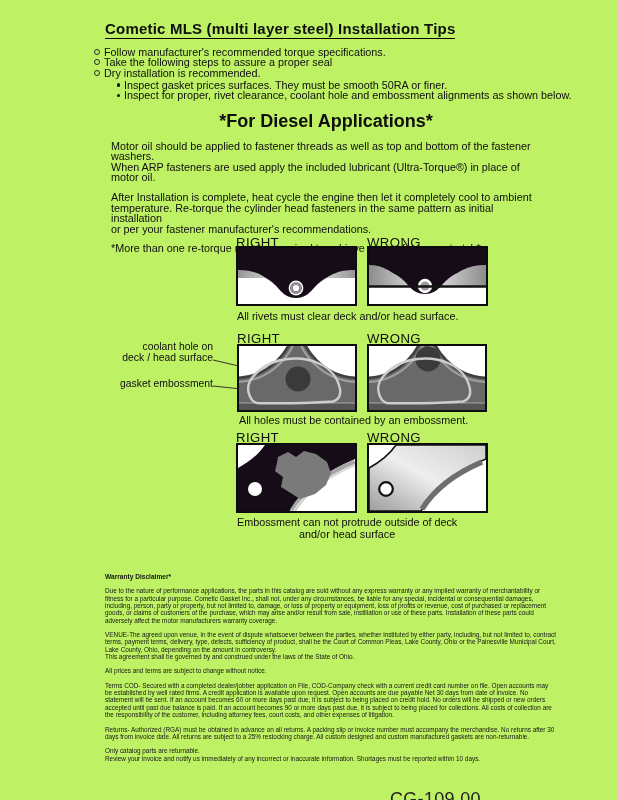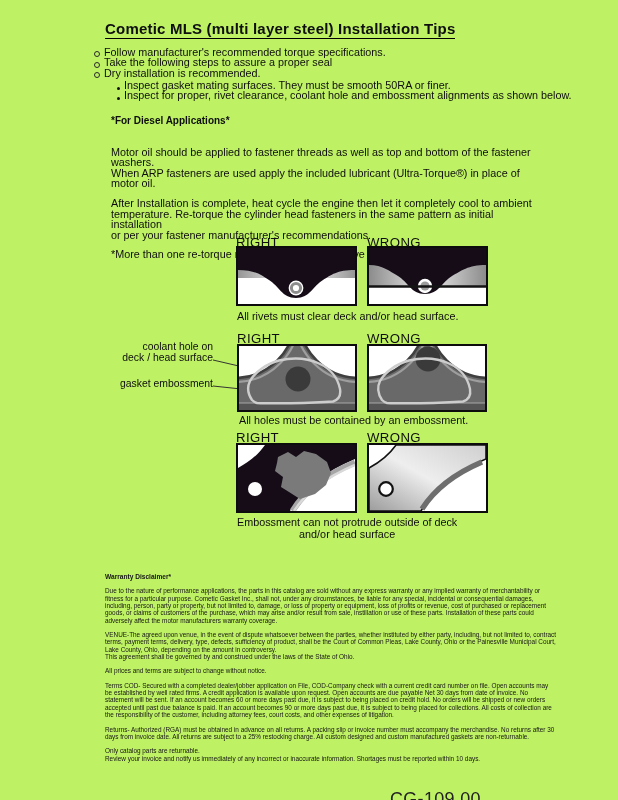--- a/index.html
+++ b/index.html
@@ -16,34 +16,34 @@
   .title{
     left:105px;top:20px;
     font-size:15px;font-weight:bold;
     border-bottom:1.6px solid #000;
     padding-bottom:1px;
     letter-spacing:.2px;
     white-space:nowrap;
   }
   
   .bullets{left:94px;top:47px;font-size:10.8px;line-height:10.3px;}
-  .b-row{display:flex;align-items:flex-end;white-space:nowrap;}
+  .b-row{display:flex;align-items:center;white-space:nowrap;}
   .o-mark{
     width:4px;height:4px;border:1px solid #2a2a2a;border-radius:50%;
     margin-right:4px;flex:0 0 auto;
   }
   .sub{margin-left:23px;}
   .sub.first{margin-top:2px;}
   .d-mark{
     width:3.4px;height:3.4px;background:#111;border-radius:50%;
     margin-right:3.5px;flex:0 0 auto;
   }
   
   .diesel{left:111px;top:116px;width:430px;font-size:10.8px;line-height:10.6px;}
-  .diesel h2{font-size:10px;font-weight:bold;margin:0 0 20px 0;}
+  .diesel h2{font-size:18px;font-weight:bold;margin:0 0 14px 0;text-align:center;}
   .diesel p{margin:0 0 9px 0;white-space:pre-line;}
   
   .rw-label{
     font-size:13.2px;letter-spacing:.4px;text-align:left;
     width:122px;white-space:nowrap;
   }
   .caption{font-size:10.8px;white-space:pre-line;line-height:11.5px;text-align:center;}
   .anno{font-size:10.4px;line-height:10.8px;text-align:right;width:100px;}
   
   .dbox{border:2px solid #0c0c0c;display:block;background:#fff;}
@@ -69,21 +69,21 @@
     <div class="b-row">
       <span class="o-mark"></span>
       <span>Take the following steps to assure a proper seal</span>
     </div>
     <div class="b-row">
       <span class="o-mark"></span>
       <span>Dry installation is recommended.</span>
     </div>
     <div class="b-row sub first">
       <span class="d-mark"></span>
-      <span>Inspect gasket mating surfaces.  They must be smooth 50RA or finer.</span>
+      <span>Inspect gasket prices surfaces.  They must be smooth 50RA or finer.</span>
     </div>
     <div class="b-row sub">
       <span class="d-mark"></span>
       <span>Inspect for proper, rivet clearance, coolant hole and embossment alignments as shown below.</span>
     </div>
   </div>
 
   <div class="abs diesel">
     <h2>*For Diesel Applications*</h2>
     <p>Motor oil should be applied to fastener threads as well as top and bottom of the fastener washers.

